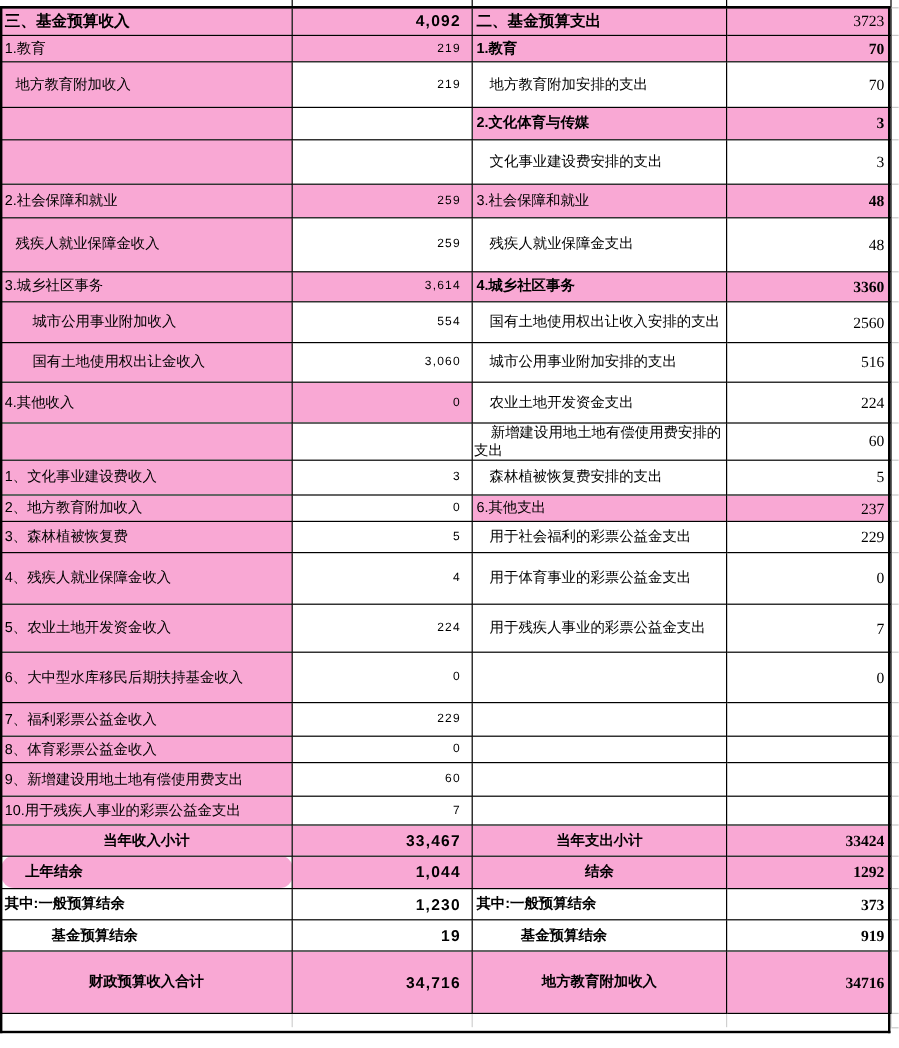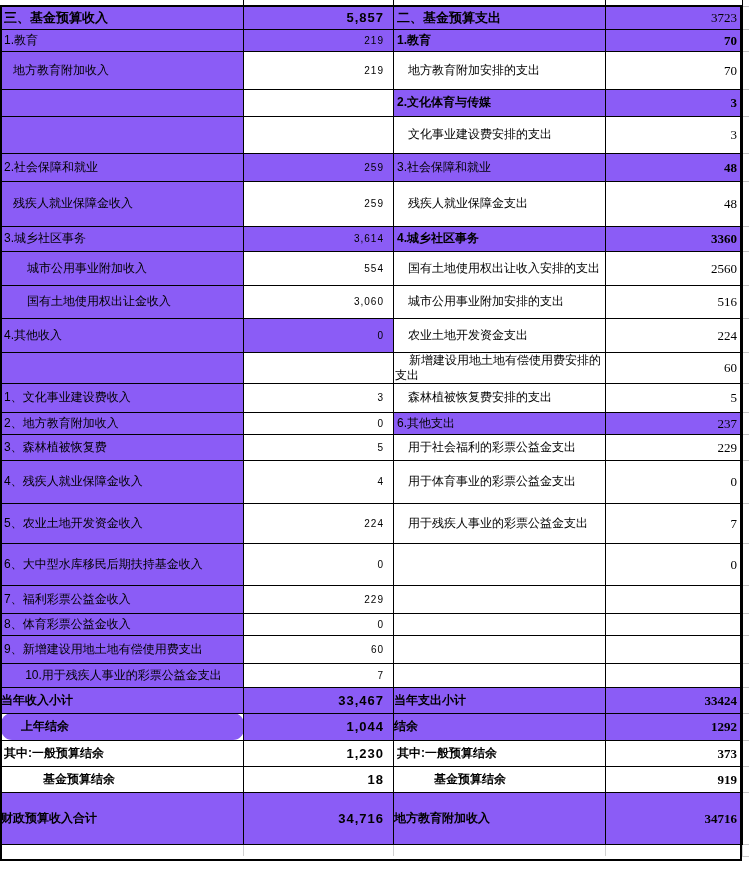--- a/index.html
+++ b/index.html
@@ -5,25 +5,25 @@
   html,body{margin:0;padding:0;background:#fff;}
   #screen{position:relative;width:749px;height:873px;overflow:hidden;background:#fff;
           font-family:"Liberation Sans","DejaVu Sans",sans-serif;color:#000;}
   table#budget{border-collapse:collapse;table-layout:fixed;width:749px;}
   td{padding:0;overflow:hidden;vertical-align:middle;font-size:12px;line-height:15px;}
   td.lab{text-align:left;}
   td.val{text-align:right;}
   td.lv{padding-right:9px;letter-spacing:1px;font-size:10px;}
   td.rv{padding-right:5px;font-family:"Liberation Serif","DejaVu Serif",serif;font-size:13px;letter-spacing:0;}
   td.cell{border:1px solid #000;}
-  td.g{background:#8b5cf6;}
+  td.g{background:#f9a8d4;}
   td.b{font-weight:bold;}
   td.lv.b{font-size:13px;}
   td.lab.big{font-size:13px;}
-  td.ctr{text-align:left;padding-left:0 !important;}
+  td.ctr{text-align:center;padding-left:0 !important;}
   td.wrap{text-indent:14px;line-height:15px;padding-left:1px;padding-right:2px;}
   td.strip{border:none;border-bottom:1px solid #c9c9c9;background:#fff;}
   td.sliver{border:none;background:#fff;}
   td.sliver.sv-dark{border-right:1px solid #000;}
   td.sliver.sv-light{border-right:1px solid #d0d0d0;}
   .outline{position:absolute;background:#000;pointer-events:none;}
   #ol-top{left:0;top:5px;width:742px;height:2px;}
   #ol-bottom{left:0;top:859px;width:742px;height:2px;}
   #ol-left{left:0;top:5px;width:2px;height:856px;}
   #ol-right{left:740px;top:5px;width:2px;height:856px;}
@@ -43,21 +43,21 @@
     <tbody>
         <tr style="height: 6px;">
           <td class="sliver sv-dark g"></td>
           <td class="sliver sv-dark"></td>
           <td class="sliver sv-dark"></td>
           <td class="sliver sv-dark"></td>
           <td class="strip"></td>
         </tr>
         <tr style="height: 23px;">
           <td class="lab cell g b big" style="padding-left: 3px;">三、基金预算收入</td>
-          <td class="val cell lv g b">5,857</td>
+          <td class="val cell lv g b">4,092</td>
           <td class="lab cell g b big" style="padding-left: 3px;">二、基金预算支出</td>
           <td class="val cell rv g">3723</td>
           <td class="strip"></td>
         </tr>
         <tr style="height: 22px;">
           <td class="lab cell g" style="padding-left: 3px;">1.教育</td>
           <td class="val cell lv g">219</td>
           <td class="lab cell g b" style="padding-left: 3px;">1.教育</td>
           <td class="val cell rv g b">70</td>
           <td class="strip"></td>
@@ -189,21 +189,21 @@
           <td class="strip"></td>
         </tr>
         <tr style="height: 28px;">
           <td class="lab cell g" style="padding-left: 3px;">9、新增建设用地土地有偿使用费支出</td>
           <td class="val cell lv">60</td>
           <td class="lab cell" style="padding-left: 3px;"></td>
           <td class="val cell rv"></td>
           <td class="strip"></td>
         </tr>
         <tr style="height: 24px;">
-          <td class="lab cell g" style="padding-left: 3px; text-align: center;">10.用于残疾人事业的彩票公益金支出</td>
+          <td class="lab cell g" style="padding-left: 3px;">10.用于残疾人事业的彩票公益金支出</td>
           <td class="val cell lv">7</td>
           <td class="lab cell" style="padding-left: 3px;"></td>
           <td class="val cell rv"></td>
           <td class="strip"></td>
         </tr>
         <tr style="height: 26px;">
           <td class="lab cell g b ctr">当年收入小计</td>
           <td class="val cell lv g b">33,467</td>
           <td class="lab cell g b ctr">当年支出小计</td>
           <td class="val cell rv g b">33424</td>
@@ -218,21 +218,21 @@
         </tr>
         <tr style="height: 26px;">
           <td class="lab cell b" style="padding-left: 3px;">其中:一般预算结余</td>
           <td class="val cell lv b">1,230</td>
           <td class="lab cell b" style="padding-left: 3px;">其中:一般预算结余</td>
           <td class="val cell rv b">373</td>
           <td class="strip"></td>
         </tr>
         <tr style="height: 26px; padding-left: 24px;">
           <td class="lab cell b" style="padding-left: 42px;">基金预算结余</td>
-          <td class="val cell lv b">18</td>
+          <td class="val cell lv b">19</td>
           <td class="lab cell b" style="padding-left: 40px;">基金预算结余</td>
           <td class="val cell rv b">919</td>
           <td class="strip"></td>
         </tr>
         <tr style="height: 52px;">
           <td class="lab cell g b ctr">财政预算收入合计</td>
           <td class="val cell lv g b">34,716</td>
           <td class="lab cell g b ctr">地方教育附加收入</td>
           <td class="val cell rv g b">34716</td>
           <td class="strip"></td>

